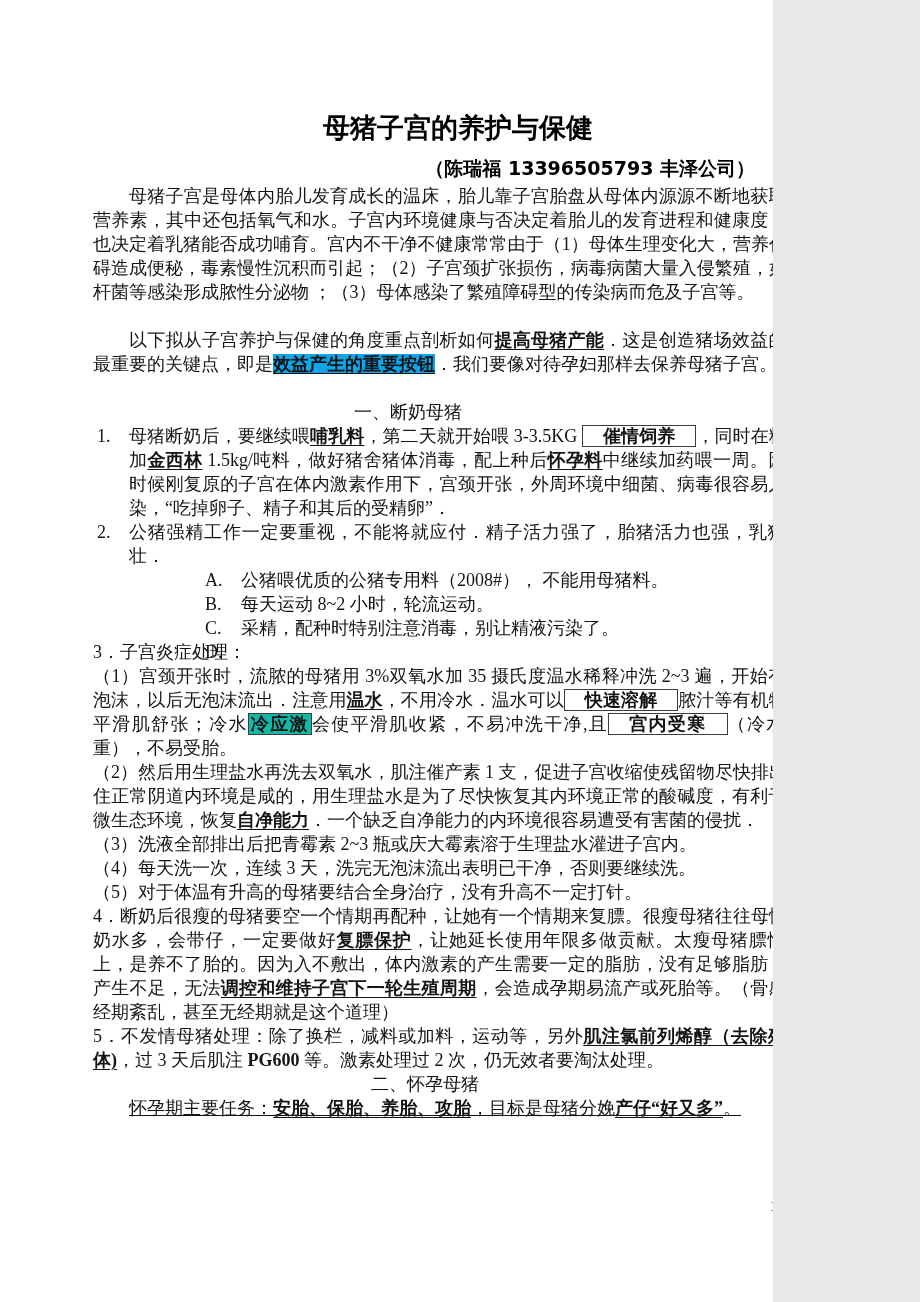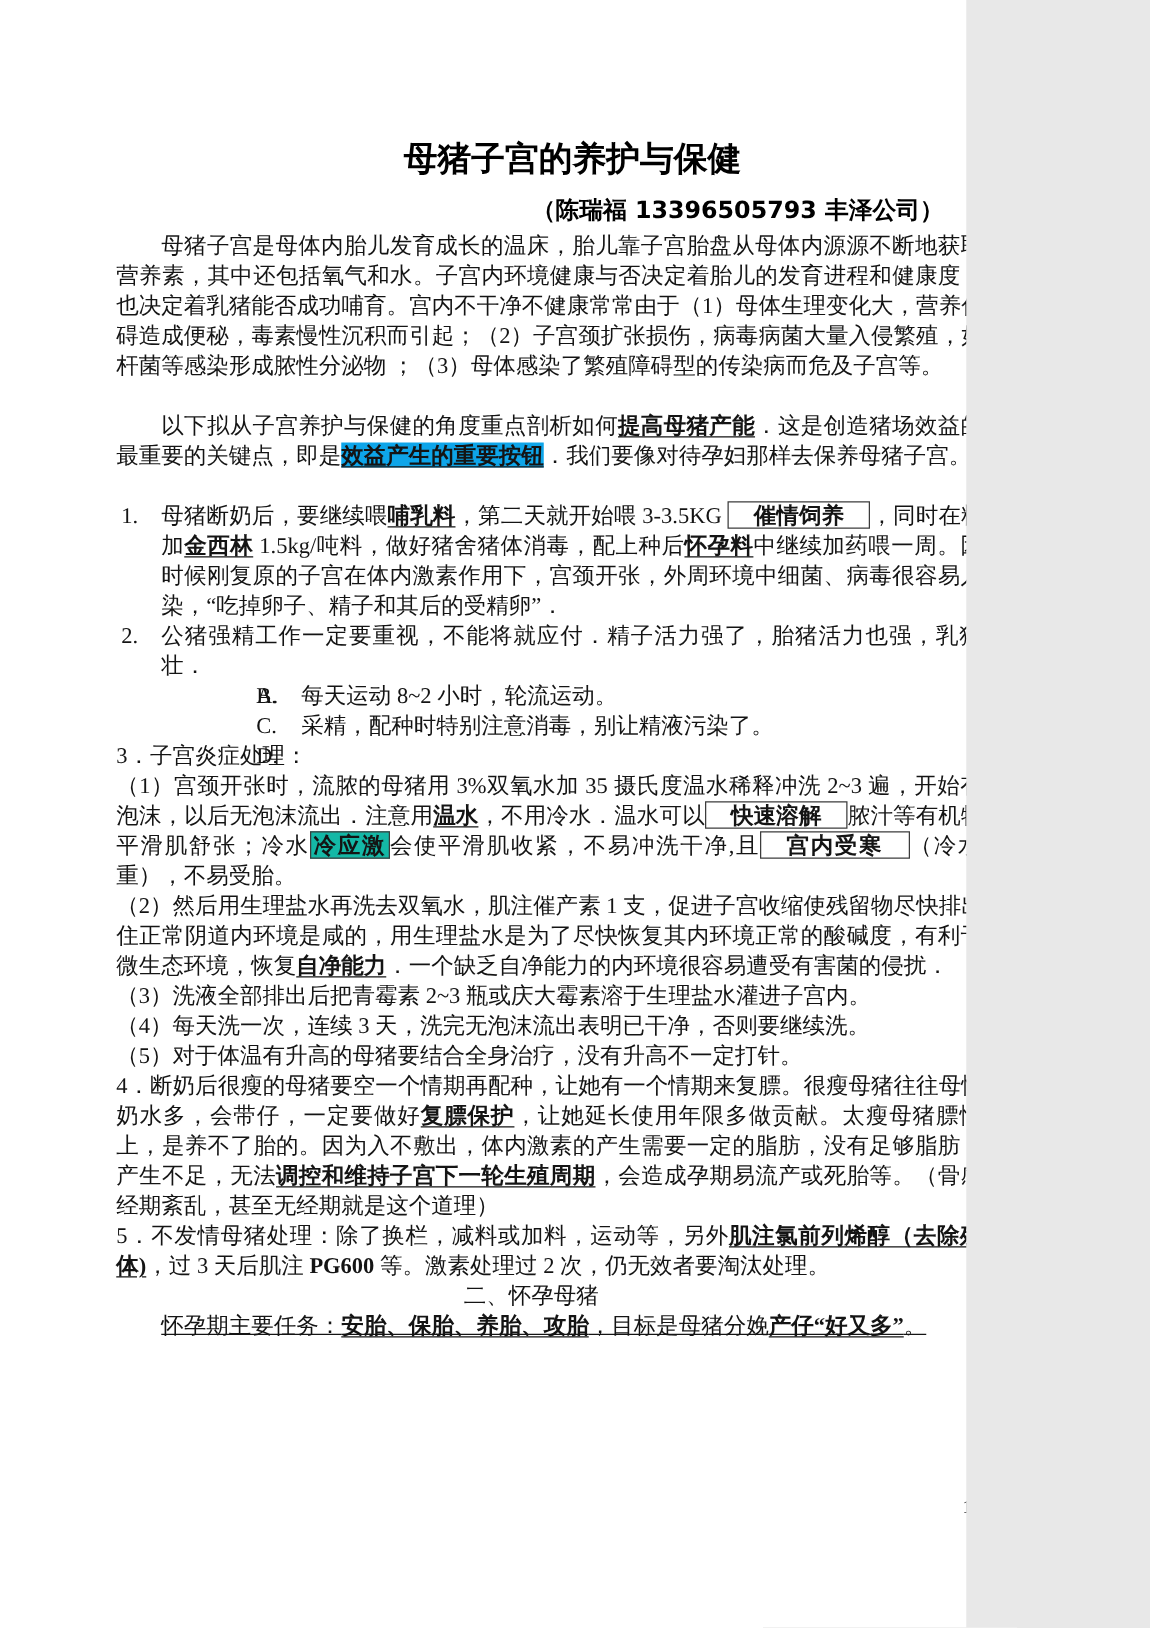--- a/index.html
+++ b/index.html
@@ -56,33 +56,35 @@
   <div class="content">
 
     <h1 class="title">母猪子宫的养护与保健</h1>
 
     <div class="byline">（陈瑞福 13396505793 丰泽公司）</div>
 
     <p class="p-intro">母猪子宫是母体内胎儿发育成长的温床，胎儿靠子宫胎盘从母体内源源不断地获取所需营养素，其中还包括氧气和水。子宫内环境健康与否决定着胎儿的发育进程和健康度，同样也决定着乳猪能否成功哺育。宫内不干净不健康常常由于（1）母体生理变化大，营养代谢障碍造成便秘，毒素慢性沉积而引起；（2）子宫颈扩张损伤，病毒病菌大量入侵繁殖，如棒状杆菌等感染形成脓性分泌物 ；（3）母体感染了繁殖障碍型的传染病而危及子宫等。</p>
 
     <p class="p-overview"><span>以下拟从子宫养护与保健的角度重点剖析如何</span><span class="r-bu">提高母猪产能</span><span>．这是创造猪场效益的一个最重要的关键点，即是</span><span class="r-buh">效益产生的重要按钮</span><span>．我们要像对待孕妇那样去保养母猪子宫。</span></p>
 
+    <p class="h-sec h-sec1">一、断奶母猪</p>
 
     <div class="oli">
       <span class="onum">1.</span>
       <p><span>母猪断奶后，要继续喂</span><span class="r-bu">哺乳料</span><span>，第二天就开始喂 3-3.5KG </span><span class="r-box">催情饲养</span><span>，同时在料中添加</span><span class="r-bu">金西林</span><span> 1.5kg/吨料，做好猪舍猪体消毒，配上种后</span><span class="r-bu">怀孕料</span><span>中继续加药喂一周。因为这时候刚复原的子宫在体内激素作用下，宫颈开张，外周环境中细菌、病毒很容易入侵感染，“吃掉卵子、精子和其后的受精卵”．</span></p>
     </div>
 
     <div class="oli">
       <span class="onum">2.</span>
       <p><span>公猪强精工作一定要重视，不能将就应付．精子活力强了，胎猪活力也强，乳猪也健壮．</span></p>
     </div>
 
     <div class="subli">
       <span class="snum">A.</span>
+      <p>公猪喂优质的公猪专用料（2008#）， 不能用母猪料。</p>
     </div>
     <div class="subli">
       <span class="snum">B.</span>
       <p>每天运动 8~2 小时，轮流运动。</p>
     </div>
     <div class="subli">
       <span class="snum">C.</span>
       <p>采精，配种时特别注意消毒，别让精液污染了。</p>
     </div>
     <div class="subli">

